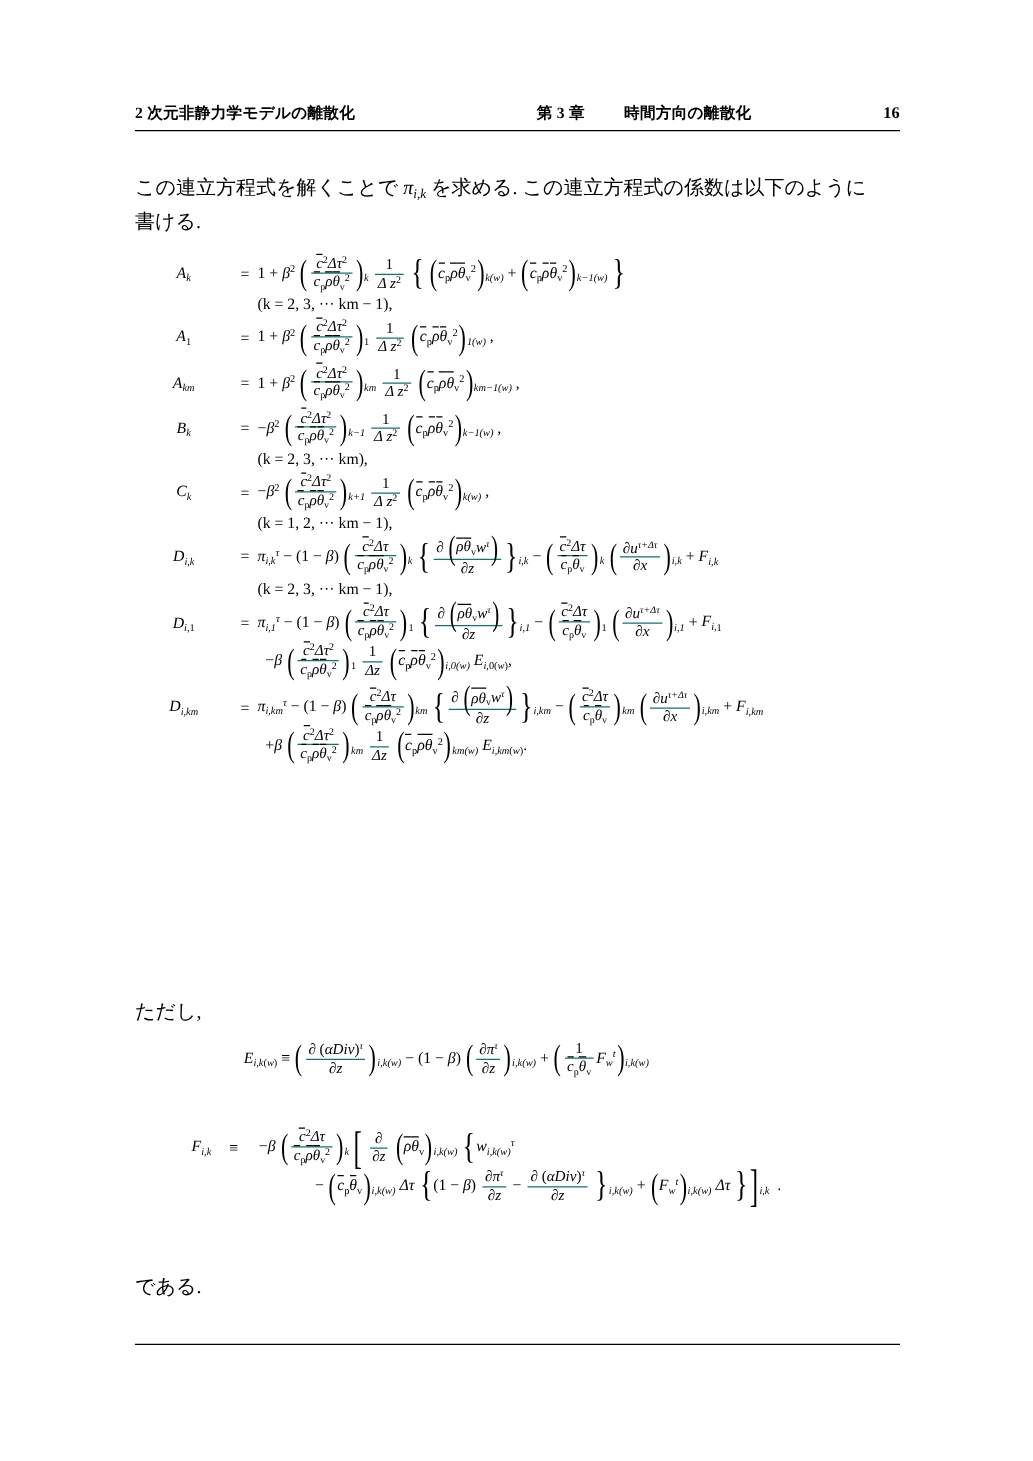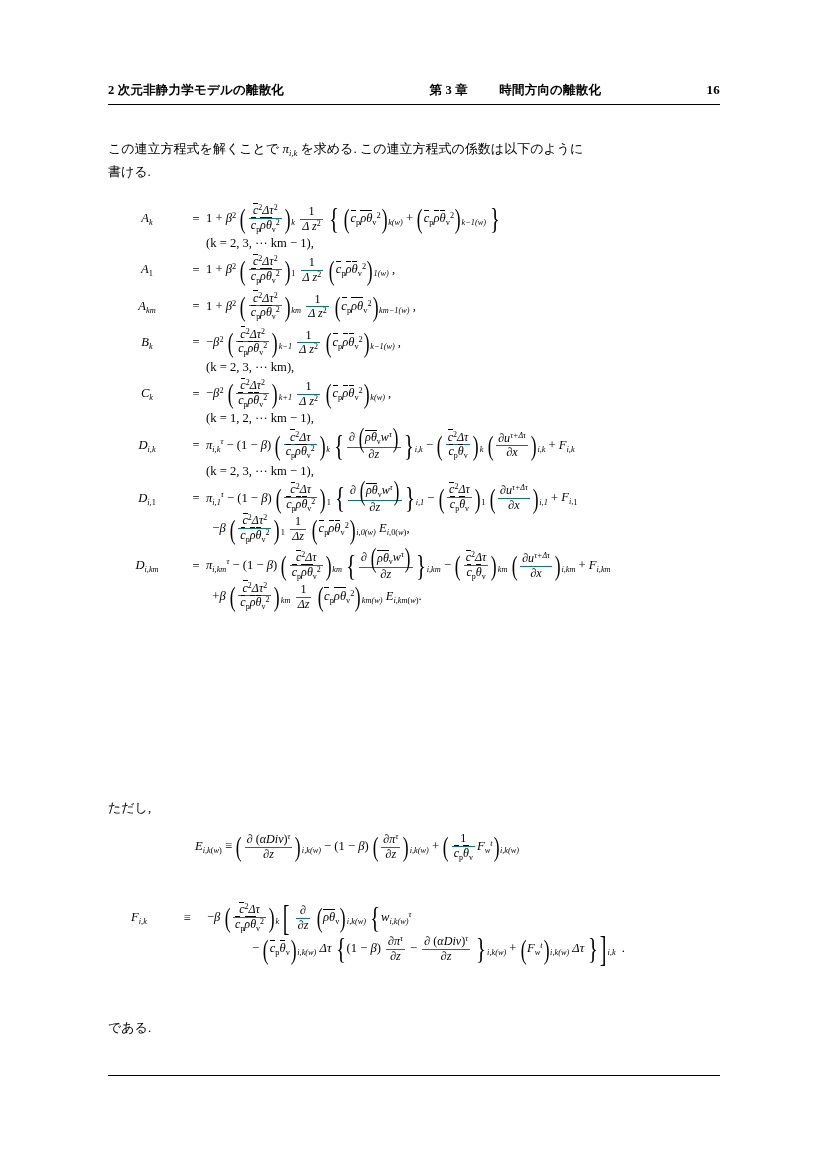--- a/index.html
+++ b/index.html
@@ -47,21 +47,21 @@
     position: absolute;
     left: 108px;
     top: 104px;
     width: 612px;
     height: 1.2px;
     background: #000;
   }
   
   .para {
     position: absolute;
-    font-size: 13px;
+    font-size: 16px;
     line-height: 1.62;
     width: 612px;
     left: 108px;
   }
   .intro { top: 138px; }
   .tadashi { top: 797px; }
   .dearu { top: 1017px; }
 
   
   .eqblock {
@@ -147,21 +147,21 @@
   }
   .eqF {
     position: absolute;
     left: 108px;
     top: 902px;
     font-size: 12.6px;
     width: 620px;
   }
   table.eqF2 { border-collapse: collapse; }
   table.eqF2 td { vertical-align: middle; white-space: nowrap; }
-  table.eqF2 td.lhs { text-align: center; width: 60px; padding-right: 4px; }
+  table.eqF2 td.lhs { text-align: right; width: 60px; padding-right: 4px; }
   table.eqF2 td.rel { width: 26px; text-align: center; }
 
   
   .footer-rule {
     position: absolute;
     left: 108px;
     top: 1075px;
     width: 612px;
     height: 1.2px;
     background: #000;

